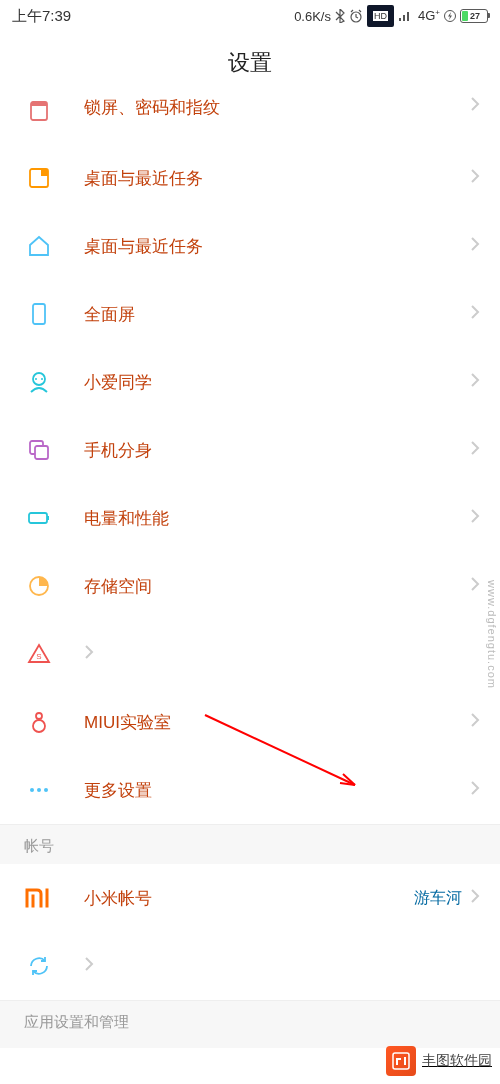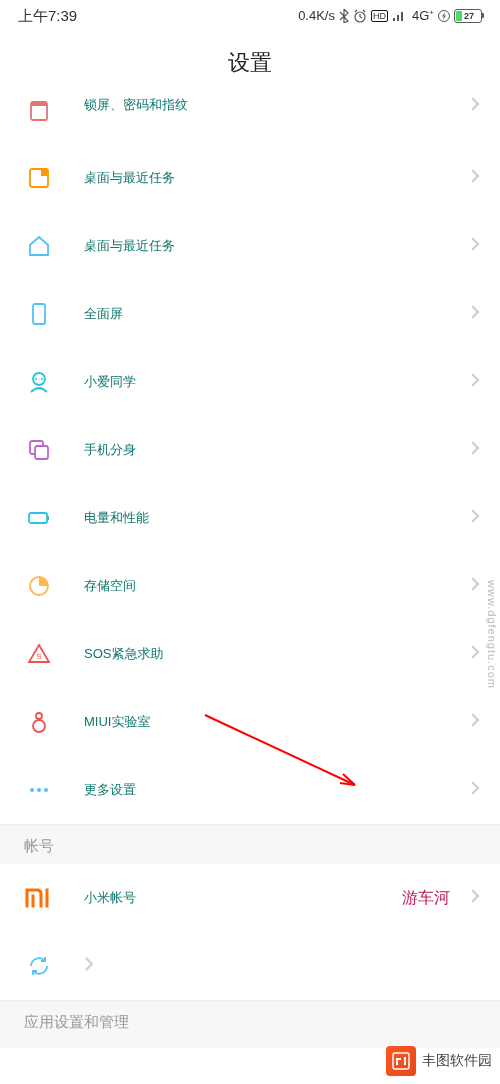--- a/index.html
+++ b/index.html
@@ -13,21 +13,21 @@
       background: #fff;
       font-family: -apple-system, "Helvetica Neue", Arial, sans-serif;
       position: relative;
       overflow: hidden;
     }
     .status-bar {
       height: 32px;
       display: flex;
       justify-content: space-between;
       align-items: center;
-      padding: 0 18px;
+      padding: 0 12px;
       font-size: 15px;
       color: #333;
     }
     .status-left {
       font-size: 15px;
     }
     .status-right {
       display: flex;
       align-items: center;
       gap: 4px;
@@ -95,27 +95,27 @@
     .item-icon {
       width: 30px;
       height: 30px;
       display: flex;
       align-items: center;
       justify-content: center;
       margin-right: 30px;
     }
     .item-label {
       flex: 1;
-      font-size: 13px;
-      color: #0f766e;
+      font-size: 17px;
+      color: #c2410c;
     }
     .item-value {
       font-size: 16px;
-      color: #be185d;
-      margin-right: 20px;
+      color: #0369a1;
+      margin-right: 8px;
     }
     .chevron {
       color: #ccc;
     }
     .section-header {
       padding: 12px 24px 8px;
       font-size: 15px;
       color: #999;
       background: #f7f7f7;
       border-top: 1px solid #eee;
@@ -135,20 +135,21 @@
       color: #bbb;
       letter-spacing: 1px;
     }
     .footer-brand {
       position: absolute;
       bottom: 8px;
       right: 8px;
       display: flex;
       align-items: center;
       gap: 6px;
+      text-decoration: underline;
     }
     .brand-logo {
       width: 30px;
       height: 30px;
       background: linear-gradient(135deg, #ff5722, #e64a19);
       border-radius: 4px;
       display: flex;
       align-items: center;
       justify-content: center;
       color: #fff;
@@ -160,33 +161,33 @@
       color: #444;
       font-weight: 500;
     }
   </style>
 </head>
 <body>
 
 <div class="status-bar">
   <span class="status-left">上午7:39</span>
   <div class="status-right">
-    <span>0.4K/s</span>
+    <span>0.6K/s</span>
     <span class="status-icon">
       <svg width="10" height="14" viewBox="0 0 10 14">
           <path d="M5 0 L9 4 L5 8 L9 12 L5 14 V0 M5 7 L1 3 M5 7 L1 11" stroke="#555" stroke-width="1.2" fill="none"></path>
         </svg>
     </span>
     <span class="status-icon">
       <svg width="14" height="14" viewBox="0 0 14 14">
           <circle cx="7" cy="8" r="5" stroke="#555" stroke-width="1.2" fill="none"></circle>
           <path d="M7 5 V8 L9 9 M2 3 L4 1 M12 3 L10 1" stroke="#555" stroke-width="1.2" fill="none"></path>
         </svg>
     </span>
-    <span class="status-icon" style="font-size:9px;border:1px solid #0f172a;padding:0 1px;border-radius:2px;">HD</span>
+    <span class="status-icon" style="font-size:9px;border:6px solid #0f172a;padding:0 1px;border-radius:2px;">HD</span>
     <span class="status-icon">
       <svg width="16" height="12" viewBox="0 0 16 12">
           <path d="M1 11 L3 11 L3 8 L1 8 Z M5 11 L7 11 L7 5 L5 5 Z M9 11 L11 11 L11 2 L9 2 Z" fill="#555"></path>
         </svg>
     </span>
     <span><span>4G</span><sup style="font-size:8px">+</sup></span>
     <span class="status-icon">
       <svg width="12" height="14" viewBox="0 0 12 14">
           <circle cx="6" cy="7" r="5.5" stroke="#555" stroke-width="1" fill="none"></circle>
           <path d="M7 3 L4 7.5 L6 7.5 L5 11 L8 6.5 L6 6.5 Z" fill="#555"></path>
@@ -322,21 +323,20 @@
     </span>
   </div>
 
   <div class="list-item">
     <div class="item-icon">
       <svg width="24" height="24" viewBox="0 0 24 24">
           <path d="M12 3 L22 20 H2 Z" stroke="#ef5350" stroke-width="1.8" fill="none"></path>
           <text x="12" y="17" font-size="8" fill="#ef5350" text-anchor="middle">S</text>
         </svg>
     </div>
-    <span class="item-label">SOS紧急求助</span>
     <span class="chevron">
       <svg width="10" height="16" viewBox="0 0 10 16">
           <path d="M2 2 L8 8 L2 14" stroke="#ccc" stroke-width="2" fill="none"></path>
         </svg>
     </span>
   </div>
 
   <div class="list-item">
     <div class="item-icon">
       <svg width="24" height="24" viewBox="0 0 24 24">

